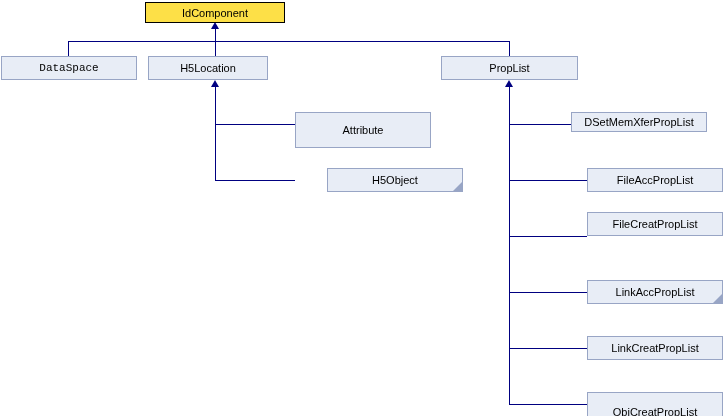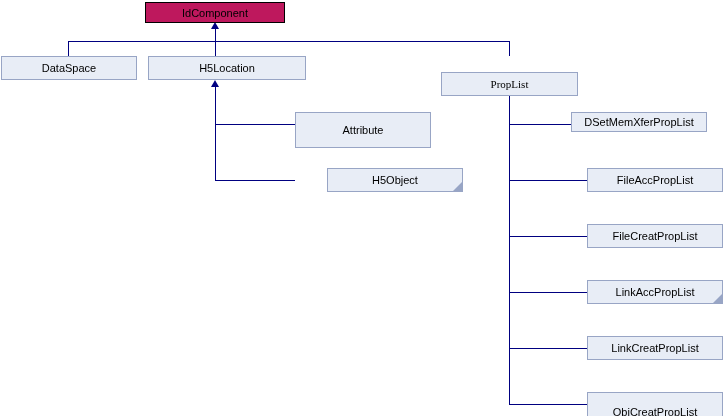--- a/index.html
+++ b/index.html
@@ -22,21 +22,21 @@
     border: 1px solid #98A5C5;
     display: flex;
     align-items: center;
     justify-content: center;
     font-size: 11px;
     color: #000000;
     white-space: nowrap;
     cursor: pointer;
   }
   .node.root {
-    background: #be185d;
+    background: #fde047;
     border-color: #000000;
   }
   .fold {
     position: absolute;
     right: 0;
     bottom: 0;
     width: 0;
     height: 0;
     border-left: 9px solid transparent;
     border-bottom: 9px solid #98A5C5;
@@ -49,28 +49,28 @@
     position: absolute;
     width: 0;
     height: 0;
     border-left: 4px solid transparent;
     border-right: 4px solid transparent;
     border-bottom: 7px solid #000080;
   }
 
   
   #n-idcomponent        { left:145px; top:2px;   width:140px; height:21px; }
-  #n-dataspace          { left:1px;   top:56px;  width:136px; height:24px; }
-  #n-h5location         { left:148px; top:56px;  width:158px; height:24px; }
-  #n-proplist           { left:441px; top:72px;  width:137px; height:24px;font-family:Liberation Serif, serif; }
+  #n-dataspace          { left:1px;   top:56px;  width:136px; height:24px;font-family:Liberation Mono, monospace; }
+  #n-h5location         { left:148px; top:56px;  width:120px; height:24px; }
+  #n-proplist           { left:441px; top:56px;  width:137px; height:24px; }
   #n-attribute          { left:295px; top:112px; width:136px; height:36px; }
   #n-h5object           { left:295px; top:168px; width:136px; height:24px;margin-left:32px; }
   #n-dsetmemxferproplist{ left:571px; top:112px; width:136px; height:20px; }
   #n-fileaccproplist    { left:587px; top:168px; width:136px; height:24px;text-align:center; }
-  #n-filecreatproplist  { left:587px; top:224px; width:136px; height:24px; }
+  #n-filecreatproplist  { left:587px; top:212px; width:136px; height:24px; }
   #n-linkaccproplist    { left:587px; top:280px; width:136px; height:24px; }
   #n-linkcreatproplist  { left:587px; top:336px; width:136px; height:24px; }
   #n-objcreatproplist   { left:587px; top:392px; width:136px; height:40px; }
 
   
   #e-arrow-idcomponent  { left:211px; top:22px; }
   #e-v-idcomponent      { left:215px; top:27px;  width:1px;  height:29px; }
   #e-h-top              { left:68px;  top:41px;  width:442px; height:1px; }
   #e-riser-dataspace    { left:68px;  top:41px;  width:1px;  height:15px; }
   #e-riser-proplist     { left:509px; top:41px;  width:1px;  height:15px; }

